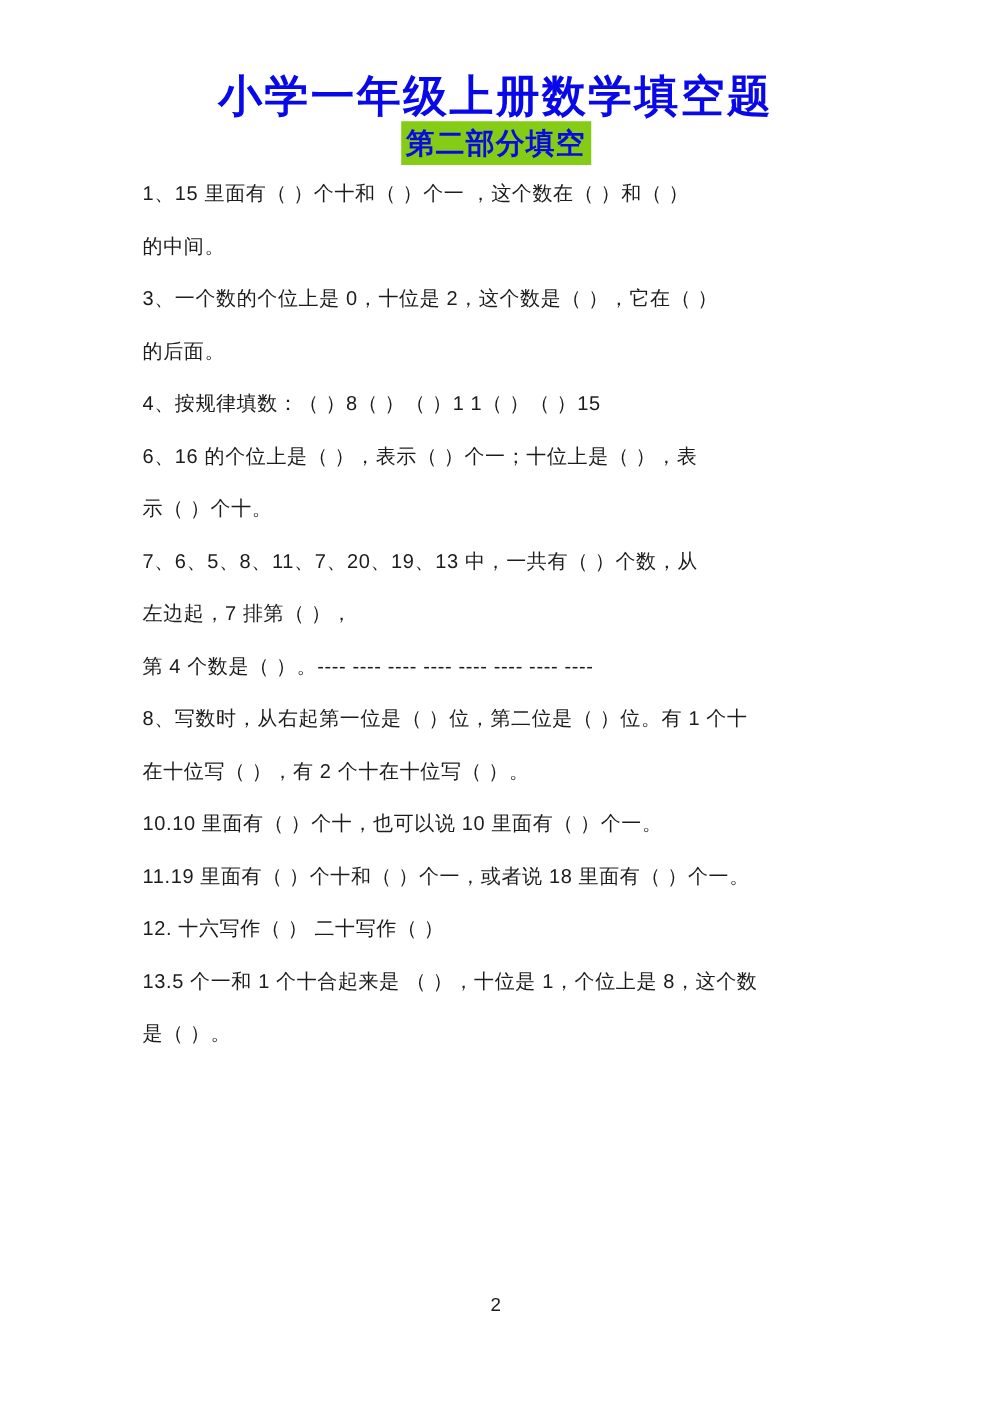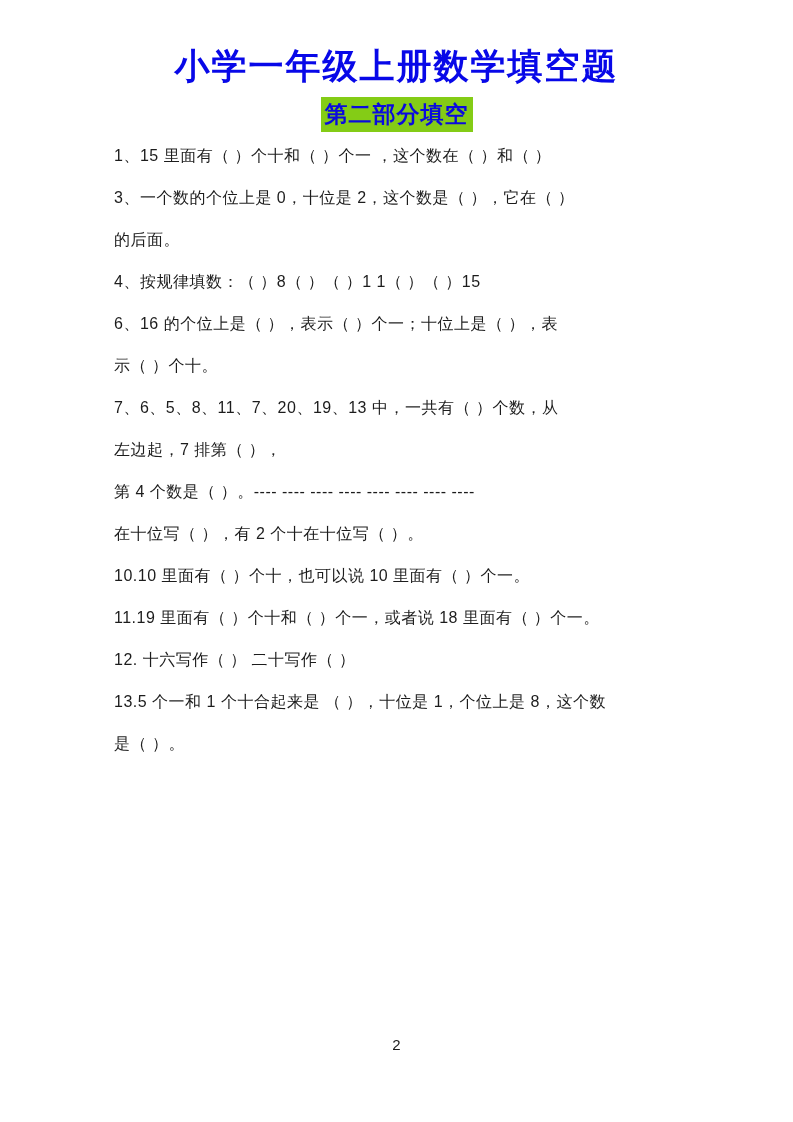--- a/index.html
+++ b/index.html
@@ -10,21 +10,21 @@
   .page {
     position: relative;
     width: 793px;
     height: 1122px;
     background: #ffffff;
     overflow: hidden;
     font-family: "Liberation Sans", sans-serif;
   }
   .doc-title {
     position: absolute;
-    top: 43px;
+    top: 54px;
     left: 0;
     width: 100%;
     text-align: center;
     font-family: "DejaVu Serif", serif;
     font-weight: bold;
     font-size: 35px;
     letter-spacing: 2px;
     color: #0808e8;
     white-space: nowrap;
   }
@@ -75,28 +75,30 @@
 <div class="page">
 
   <div class="doc-title">小学一年级上册数学填空题</div>
 
   <div class="section-heading-wrap">
     <span class="section-heading">第二部分填空</span>
   </div>
 
   <div class="body-lines">
     <div class="q-line">1、15 里面有（    ）个十和（  ）个一 ，这个数在（    ）和（    ）</div>
+    <div class="q-line">的中间。</div>
     <div class="q-line">3、一个数的个位上是 0，十位是 2，这个数是（    ），它在（    ）</div>
     <div class="q-line">的后面。</div>
     <div class="q-line">4、按规律填数：（    ）8（    ）（    ）1 1（    ）（    ）15</div>
     <div class="q-line">6、16 的个位上是（    ），表示（    ）个一；十位上是（    ），表</div>
     <div class="q-line">示（  ）个十。</div>
     <div class="q-line">7、6、5、8、11、7、20、19、13 中，一共有（    ）个数，从</div>
     <div class="q-line">左边起，7 排第（    ），</div>
     <div class="q-line">第 4 个数是（    ）。----  ----  ----  ----  ----  ----  ----  ----</div>
+    <div class="q-line">8、写数时，从右起第一位是（ ）位，第二位是（ ）位。有 1 个十</div>
     <div class="q-line">在十位写（ ），有 2 个十在十位写（ ）。</div>
     <div class="q-line">10.10 里面有（ ）个十，也可以说 10 里面有（ ）个一。</div>
     <div class="q-line">11.19 里面有（ ）个十和（ ）个一，或者说 18 里面有（ ）个一。</div>
     <div class="q-line">12. 十六写作（    ）  二十写作（  ）</div>
     <div class="q-line">13.5 个一和 1 个十合起来是 （ ），十位是 1，个位上是 8，这个数</div>
     <div class="q-line">是（ ）。</div>
   </div>
 
   <div class="page-number">2</div>
 

